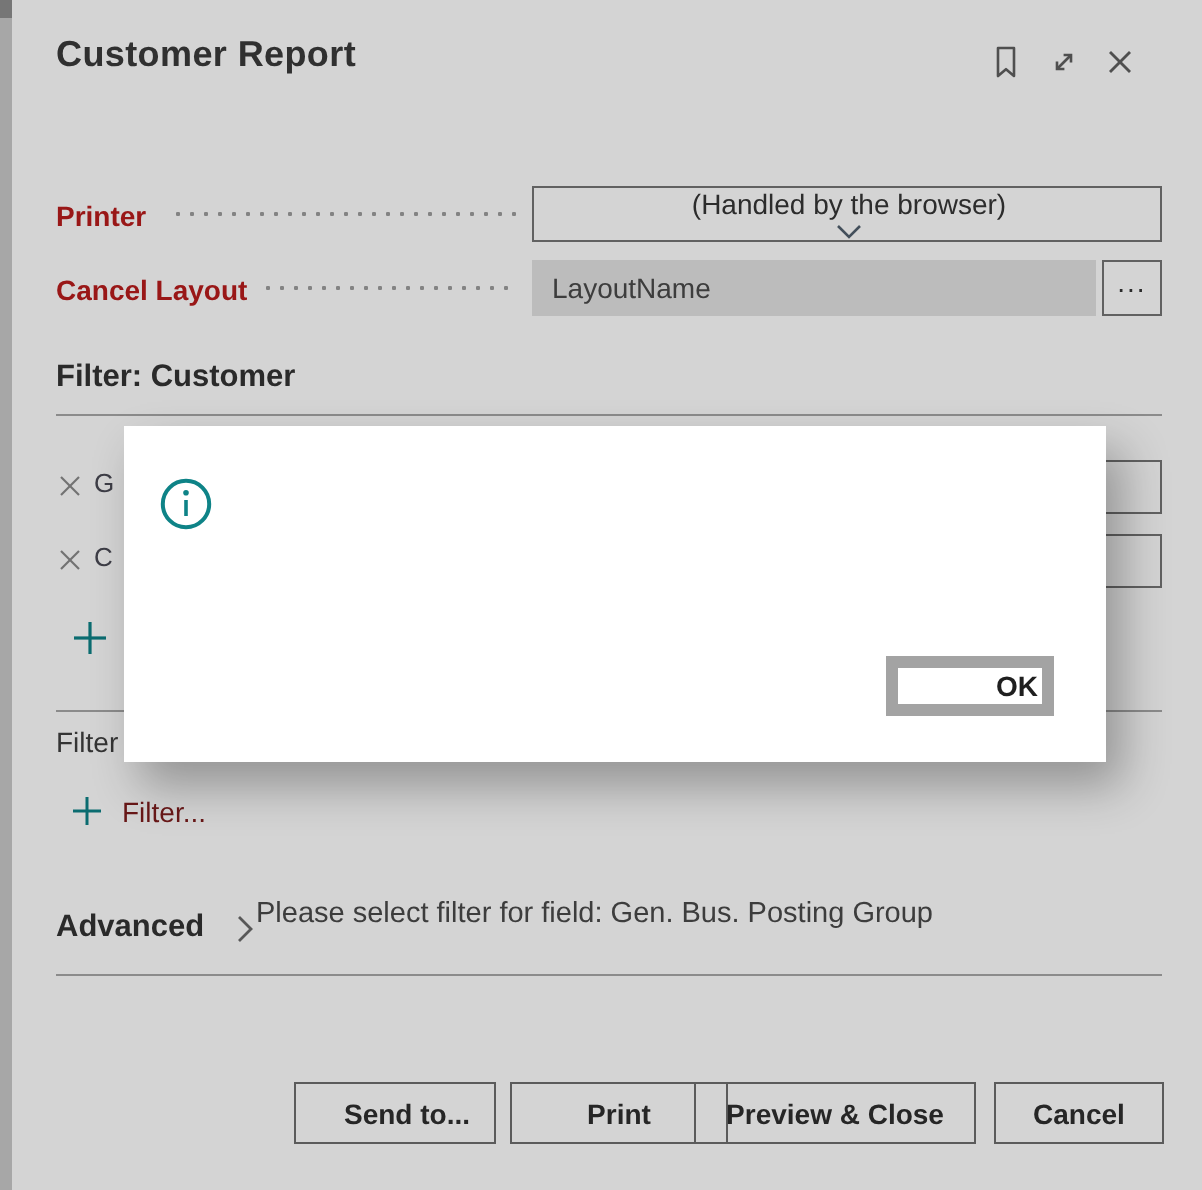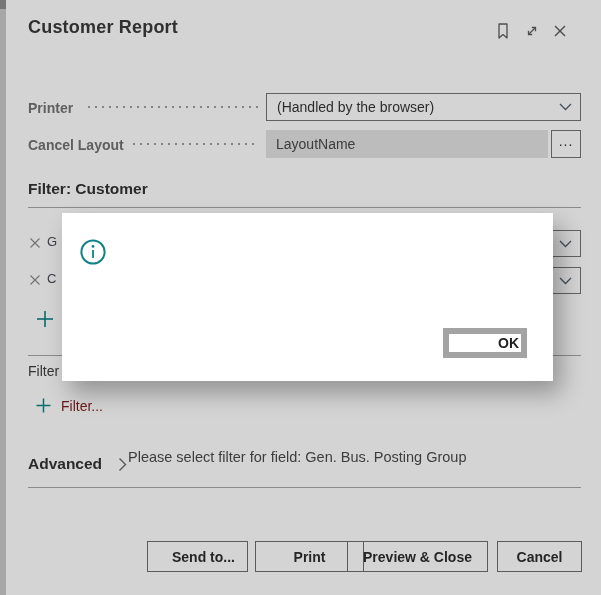--- a/index.html
+++ b/index.html
@@ -12,26 +12,27 @@
   .abs{position:absolute;}
   
   .edge-strip{left:0;top:0;width:6px;height:595px;background:#c9c9c9;}
   .edge-cap{left:0;top:0;width:6px;height:9px;background:#8f8f8f;}
 
   
   .page-title{left:28px;top:17px;font-size:18px;font-weight:600;color:#3a3a3a;letter-spacing:.2px;}
   .hdr-icon{top:20px;width:22px;height:22px;display:flex;align-items:center;justify-content:center;color:#5f5f5f;cursor:pointer;}
 
   
-  .field-label{font-size:14px;font-weight:600;color:#737373;}
+  .field-label{font-size:14px;font-weight:600;color:#b91c1c;}
   .leader{height:2px;background-image:radial-gradient(circle at 1px 1px,#9e9e9e 1px,transparent 1.2px);background-size:7px 2px;background-repeat:repeat-x;}
   .combo{
     box-sizing:border-box;background:#fff;border:1px solid #757575;
     display:flex;align-items:center;font-size:14px;color:#363636;
     padding:0 8px 0 10px;
+    flex-direction:column;
   }
   .combo .grow{flex:1;}
   .input-disabled{
     box-sizing:border-box;background:#e2e2e2;display:flex;align-items:center;
     font-size:14px;color:#4a4a4a;padding:4px 10px;
   }
   .browse-btn{
     box-sizing:border-box;background:transparent;border:1px solid #757575;
     display:flex;align-items:center;justify-content:center;
     font-size:14px;color:#333;letter-spacing:1px;cursor:pointer;padding-bottom:6px;

